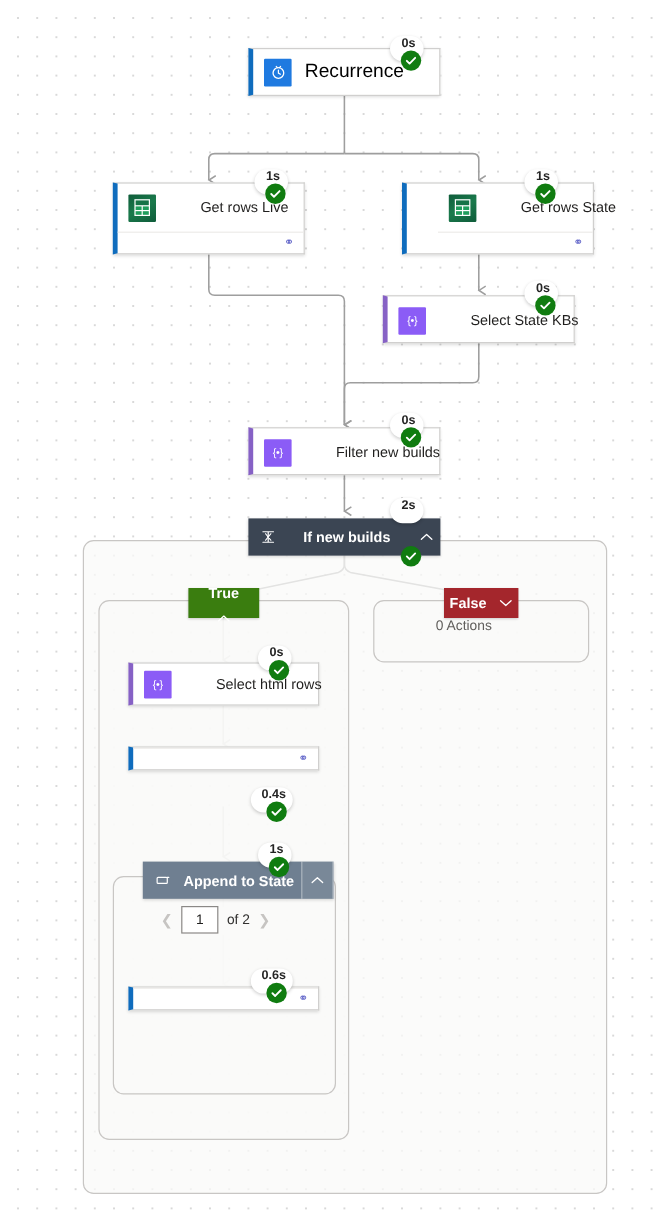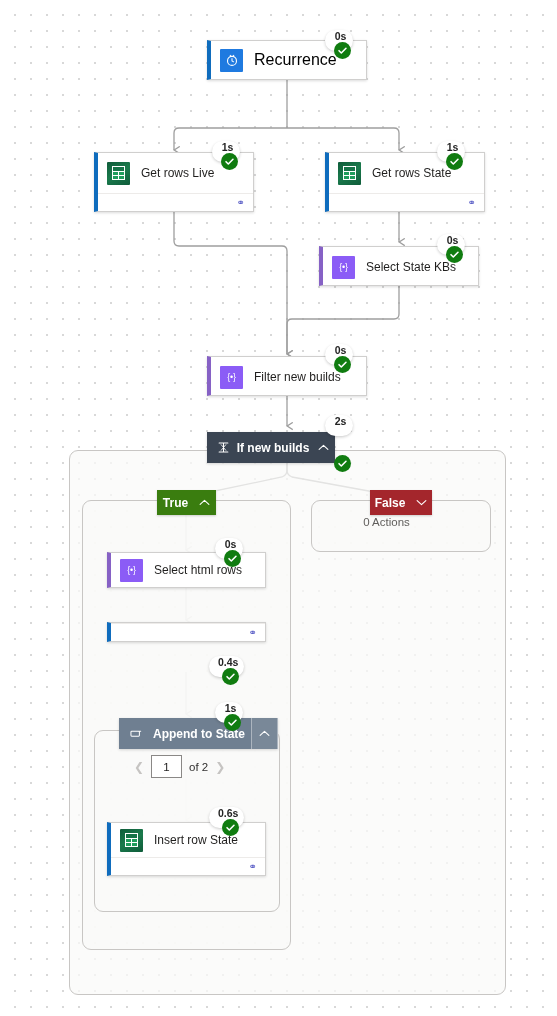--- a/index.html
+++ b/index.html
@@ -51,20 +51,21 @@
     border-left-width: 4px;
     border-left-style: solid;
     box-shadow: 0 1.2px 2.6px rgba(0,0,0,0.14);
     width: 160px;
   }
   .card .row {
     display: flex;
     align-items: center;
     height: 40px;
     padding-left: 9px;
+    gap: 26px;
   }
   .card .ic {
     width: 23px;
     height: 23px;
     flex: 0 0 23px;
     margin-right: 11px;
     display: flex;
     align-items: center;
     justify-content: center;
     border-radius: 1px;
@@ -221,21 +222,21 @@
     display: flex;
     align-items: center;
     justify-content: center;
     gap: 11px;
     color: #ffffff;
     font-size: 12px;
     font-weight: 700;
     z-index: 5;
     box-shadow: 0 1px 2px rgba(0,0,0,0.18);
   }
-  .lbl-true  { background: #3a7d0f; }
+  .lbl-true  { background: #3a7d0f; flex-direction: column; }
   .lbl-false { background: #a4262c; }
 
   .zero-actions {
     position: absolute;
     font-size: 11.5px;
     color: #605e5c;
     text-align: center;
     white-space: nowrap;
   }
 
@@ -343,21 +344,21 @@
   </div>
   <div class="badge" style="left:212px; top:141px;">
     <span class="dur">1s</span>
     <span class="chk">
       <svg width="11" height="11" viewBox="0 0 12 12">
           <path d="M2.2 6.2 L4.7 8.7 L9.8 3.5" fill="none" stroke="#fff" stroke-width="1.7" stroke-linecap="round" stroke-linejoin="round"></path>
         </svg>
     </span>
   </div>
 
-  <div class="card blue-bar" style="left:325px; top:152px;">
+  <div class="card blue-bar" style="left:335px; top:152px;padding-left:26px;">
     <div class="row">
       <span class="ic ico-sheet">
         <span class="grid">
             <i class="hd" style="background:#157347"></i>
             <i></i>
             <i></i>
             <i></i>
             <i></i>
           </span>
       </span>
@@ -399,21 +400,21 @@
   </div>
   <div class="badge" style="left:325px; top:344px;">
     <span class="dur">0s</span>
     <span class="chk">
       <svg width="11" height="11" viewBox="0 0 12 12">
           <path d="M2.2 6.2 L4.7 8.7 L9.8 3.5" fill="none" stroke="#fff" stroke-width="1.7" stroke-linecap="round" stroke-linejoin="round"></path>
         </svg>
     </span>
   </div>
 
-  <div class="scope-head head-if" style="left:207px; top:432px; width:128px;">
+  <div class="scope-head head-if" style="left:207px; top:432px; width:160px;">
     <span class="sh-ic">
       <svg width="13" height="13" viewBox="0 0 16 16">
         <path d="M2.6 2.6 H13.4 M2.6 13.4 H13.4 M8 2.6 V13.4" stroke="#ffffff" stroke-width="1.25" stroke-linecap="round"></path>
         <path d="M5.2 4.6 L10.8 11.4 M10.8 4.6 L5.2 11.4" stroke="#ffffff" stroke-width="1.05" stroke-linecap="round"></path>
       </svg>
     </span>
     <span class="sh-ttl">If new builds</span>
     <span class="sh-cv">
       <svg class="chev" width="11" height="7" viewBox="0 0 12 8">
           <path d="M1 6.2 L6 1.6 L11 6.2" fill="none" stroke="#ffffff" stroke-width="1.25" stroke-linecap="round" stroke-linejoin="round"></path>
@@ -501,32 +502,20 @@
   </div>
 
   <div class="pager" style="left:134px; top:755px;">
     <span class="pchev">❮</span>
     <span class="pbox">1</span>
     <span class="pof">of 2</span>
     <span class="pchev">❯</span>
   </div>
 
   <div class="card blue-bar" style="left:107px; top:822px; width:159px;">
-    <div class="row" style="height:34px;">
-      <span class="ic ico-sheet">
-        <span class="grid">
-            <i class="hd" style="background:#157347"></i>
-            <i></i>
-            <i></i>
-            <i></i>
-            <i></i>
-          </span>
-      </span>
-      <span class="ttl">Insert row State</span>
-    </div>
     <div class="foot">
       <span class="footicon">⚭</span>
     </div>
   </div>
   <div class="badge" style="left:209px; top:807px;">
     <span class="dur">0.6s</span>
     <span class="chk">
       <svg width="11" height="11" viewBox="0 0 12 12">
           <path d="M2.2 6.2 L4.7 8.7 L9.8 3.5" fill="none" stroke="#fff" stroke-width="1.7" stroke-linecap="round" stroke-linejoin="round"></path>
         </svg>

